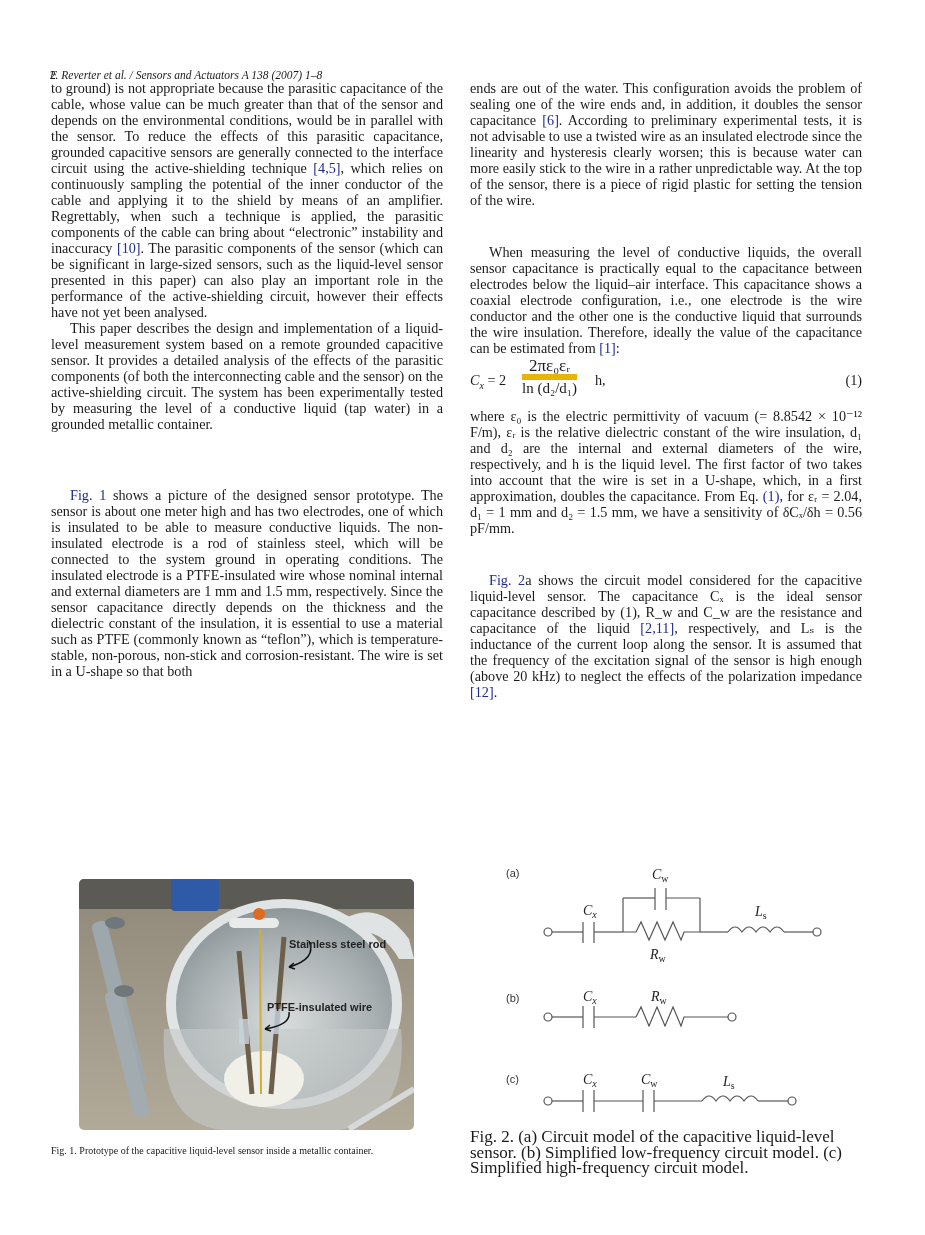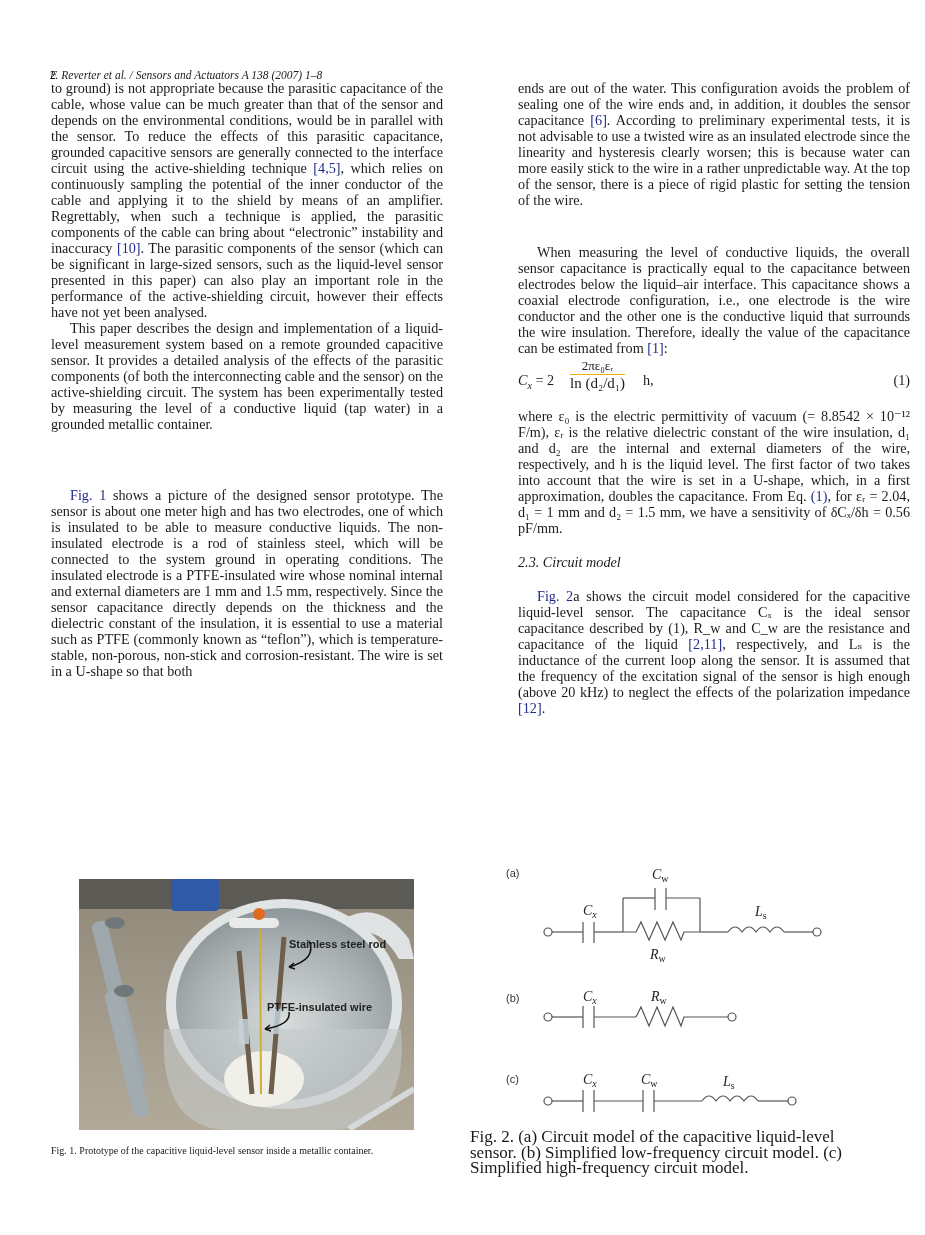--- a/index.html
+++ b/index.html
@@ -3,38 +3,38 @@
 <meta charset="utf-8">
 <style>
   html, body { margin: 0; padding: 0; background: #ffffff; }
   body { width: 925px; height: 1235px; position: relative; overflow: hidden;
          font-family: "Liberation Serif", "DejaVu Serif", serif; color: #1a1a1a; }
   .running-head { position: absolute; top: 69px; left: 50px; width: 812px; font-size: 11.5px; }
   .running-head .pno { position: absolute; left: 0; top: 0; }
   .running-head .title { position: absolute; left: 0; right: 0; font-style: italic; }
   .col { position: absolute; top: 80px; width: 392px; font-size: 14.2px; line-height: 16px; text-align: justify; }
   .col.left { left: 51px; }
-  .col.right { left: 470px; margin-left: 48px; }
+  .col.right { left: 470px; }
   .col p { margin: 0; }
   .col p.indent { text-indent: 19px; }
   .link { color: #1f2a8a; }
   .h-sec { font-weight: bold; margin: 0; }
   .h-sub { font-style: italic; margin: 0; }
   .gap-s { height: 18px; }
   .gap-m { height: 19px; }
   .eq { position: relative; height: 46px; margin: 2px 0 4px 0; font-style: normal; }
   .eq .lhs { position: absolute; left: 0; top: 14px; }
   .eq .frac { position: absolute; left: 52px; top: 0; text-align: center; }
-  .eq .frac .num { display: block; border-bottom: 1px solid #eab308; padding: 0 3px; font-size: 13px; }
+  .eq .frac .num { display: block; border-bottom: 6px solid #eab308; padding: 0 3px; font-size: 17px; }
   .eq .frac .den { display: block; font-size: 15px; }
   .eq .tail { position: absolute; left: 125px; top: 14px; }
   .eq .num-label { position: absolute; right: 0; top: 14px; }
   i { font-style: italic; }
   sub { font-size: 70%; }
-  .fig1 { position: absolute; left: 79px; top: 879px; width: 335px; height: 251px; overflow: hidden; border-radius: 0; }
+  .fig1 { position: absolute; left: 79px; top: 879px; width: 335px; height: 251px; overflow: hidden; border-radius: 5px; }
   .fig1-caption { position: absolute; left: 51px; top: 1145px; width: 400px; font-size: 10px; }
   .fig2 { position: absolute; left: 500px; top: 860px; width: 340px; height: 260px; }
   .fig2-caption { position: absolute; left: 470px; top: 1129px; width: 392px; font-size: 17px; line-height: 15.5px; }
 </style>
 </head>
 <body>
 
 <div class="running-head">
   <span class="pno">2</span>
   <span class="title">F. Reverter et al. / Sensors and Actuators A 138 (2007) 1–8</span>
@@ -58,21 +58,20 @@
     <span class="lhs"><i>C</i><sub><i>x</i></sub><span> = 2</span></span>
     <span class="frac">
       <span class="num">2πε₀εᵣ</span>
       <span class="den">ln (d₂/d₁)</span>
     </span>
     <span class="tail">h,</span>
     <span class="num-label">(1)</span>
   </div>
   <p><span>where ε₀ is the electric permittivity of vacuum (= 8.8542 × 10⁻¹² F/m), εᵣ is the relative dielectric constant of the wire insulation, d₁ and d₂ are the internal and external diameters of the wire, respectively, and h is the liquid level. The first factor of two takes into account that the wire is set in a U-shape, which, in a first approximation, doubles the capacitance. From Eq. </span><a class="link">(1)</a><span>, for εᵣ = 2.04, d₁ = 1 mm and d₂ = 1.5 mm, we have a sensitivity of δCₓ/δh = 0.56 pF/mm.</span></p>
   <div class="gap-s"></div>
-  <p class="h-sub">2.3.  Circuit model</p>
   <div class="gap-s"></div>
   <p class="indent"><a class="link">Fig. 2</a><span>a shows the circuit model considered for the capacitive liquid-level sensor. The capacitance Cₓ is the ideal sensor capacitance described by (1), R_w and C_w are the resistance and capacitance of the liquid </span><a class="link">[2,11]</a><span>, respectively, and Lₛ is the inductance of the current loop along the sensor. It is assumed that the frequency of the excitation signal of the sensor is high enough (above 20 kHz) to neglect the effects of the polarization impedance </span><a class="link">[12]</a><span>.</span></p>
 </div>
 
 <div class="fig1">
   <svg width="335" height="251" viewBox="0 0 335 251">
     <defs>
       <radialGradient id="inner" cx="50%" cy="60%" r="60%">
         <stop offset="0" stop-color="#d8dcdc"></stop>
         <stop offset="0.7" stop-color="#a9b0b2"></stop>

